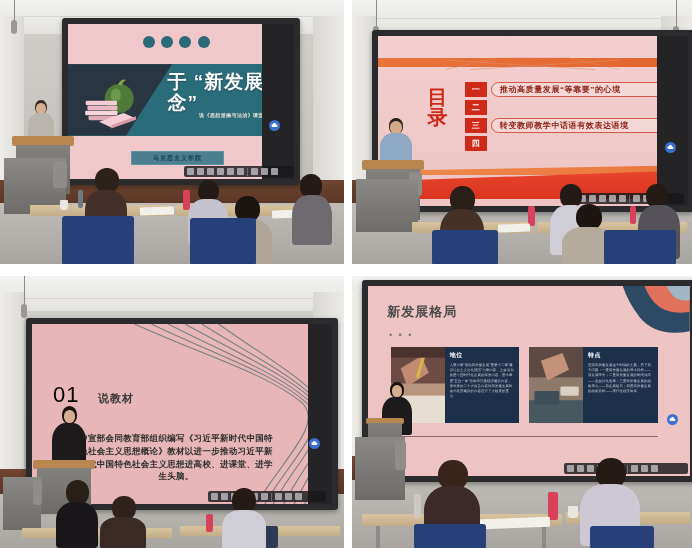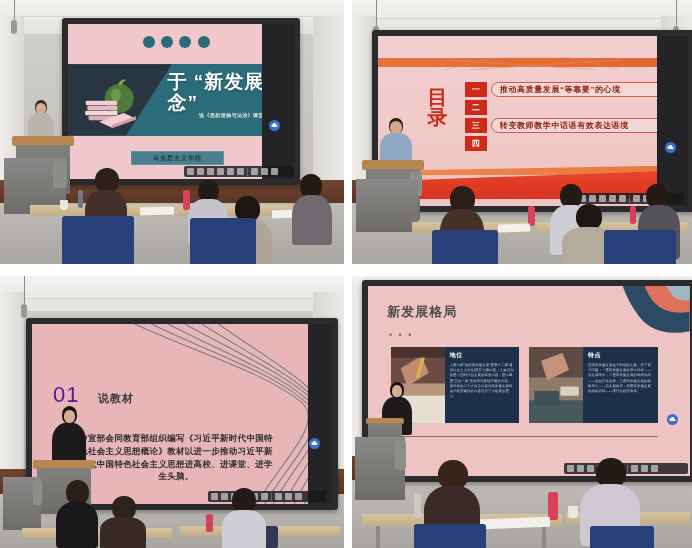--- a/index.html
+++ b/index.html
@@ -76,21 +76,21 @@
   .s2-list{position:absolute;left:28%;top:27%;width:66%;display:flex;flex-direction:column;gap:3px;}
   .s2-row{display:flex;align-items:stretch;height:15px;}
   .s2-num{width:22px;background:#cf2a19;color:#fff;font-size:8px;font-weight:bold;
           display:flex;align-items:center;justify-content:center;}
   .s2-txt{flex:1;margin-left:4px;border:1px solid #cf5a4a;border-radius:8px;
           background:rgba(255,255,255,.25);color:#8c2414;font-size:8px;font-weight:bold;
           display:flex;align-items:center;padding-left:8px;letter-spacing:.6px;}
 
   
   .s3{position:absolute;inset:0;background:#e8b6b8;}
-  .s3-num{position:absolute;left:7%;top:32%;color:#4c1d95;font-size:22px;font-weight:300;letter-spacing:1px;}
+  .s3-num{position:absolute;left:7%;top:32%;color:#000000;font-size:22px;font-weight:300;letter-spacing:1px;}
   .s3-head{position:absolute;left:22%;top:37%;color:#3a3a3a;font-size:11px;font-weight:bold;letter-spacing:1px;}
   .s3-body{position:absolute;left:15%;top:60%;width:66%;color:#2f2f2f;font-size:8.5px;
            font-weight:bold;line-height:1.5;text-align:center;letter-spacing:.3px;}
   .s3-curves{position:absolute;right:0;top:0;width:70%;height:100%;}
 
   
   .s4{position:absolute;inset:0;background:#edc3c4;}
   .s4-corner{position:absolute;right:0;top:0;width:26%;height:34%;}
   .s4-title{position:absolute;left:6%;top:9%;color:#4a4a4a;font-size:13px;font-weight:bold;letter-spacing:1px;}
   .s4-dots{position:absolute;left:6.5%;top:23%;color:#7c6f70;font-size:9px;letter-spacing:2px;}

